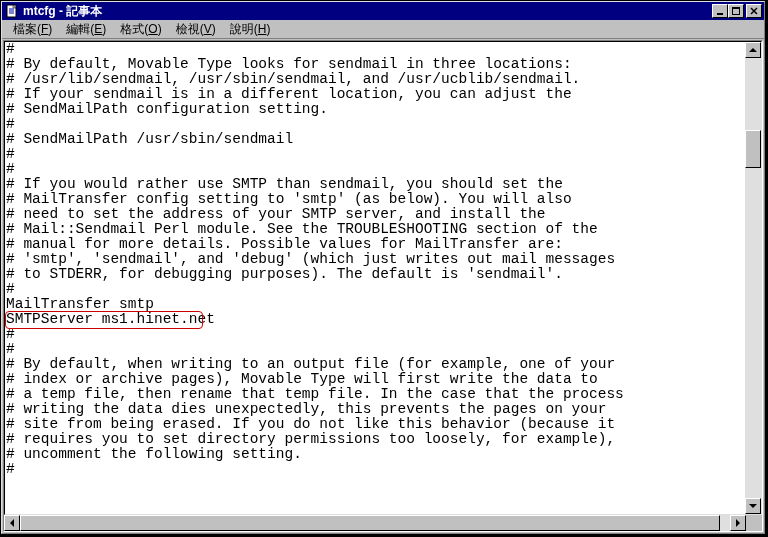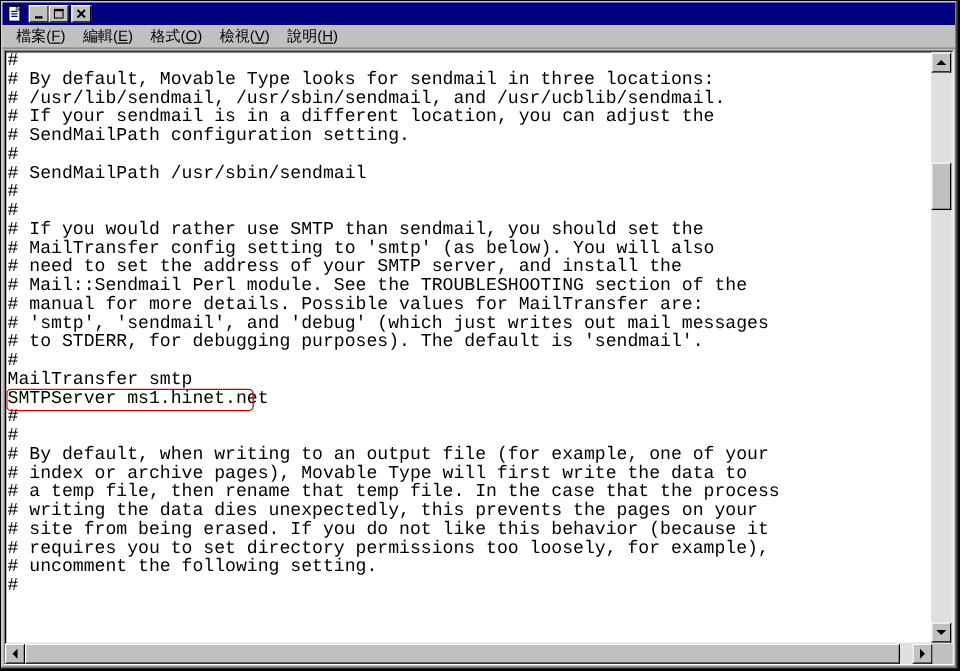--- a/index.html
+++ b/index.html
@@ -202,20 +202,21 @@
     <div class="titlebar">
       <span class="app-icon">
         <svg width="14" height="14" viewBox="0 0 14 14">
           <rect x="2" y="1" width="9" height="12" fill="#fff" stroke="#000" stroke-width="1"></rect>
           <polyline points="8,1 11,4 8,4 8,1" fill="#c0c0c0" stroke="#000" stroke-width="0.5"></polyline>
           <line x1="4" y1="5" x2="9" y2="5" stroke="#00a" stroke-width="1"></line>
           <line x1="4" y1="7" x2="9" y2="7" stroke="#00a" stroke-width="1"></line>
           <line x1="4" y1="9" x2="9" y2="9" stroke="#00a" stroke-width="1"></line>
         </svg>
       </span>
+      <span class="title-text">mtcfg - 記事本</span>
       <div class="window-controls">
         <div class="ctl">
           <svg width="8" height="8">
               <rect x="1" y="6" width="6" height="2" fill="#000"></rect>
             </svg>
         </div>
         <div class="ctl">
           <svg width="8" height="8">
               <rect x="0.5" y="0.5" width="7" height="7" fill="none" stroke="#000"></rect>
               <rect x="0" y="0" width="8" height="2" fill="#000"></rect>

